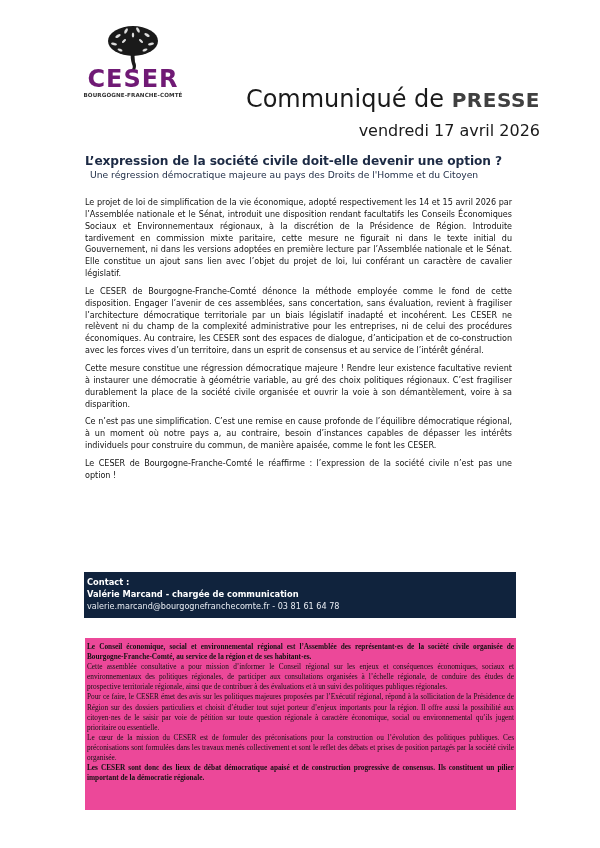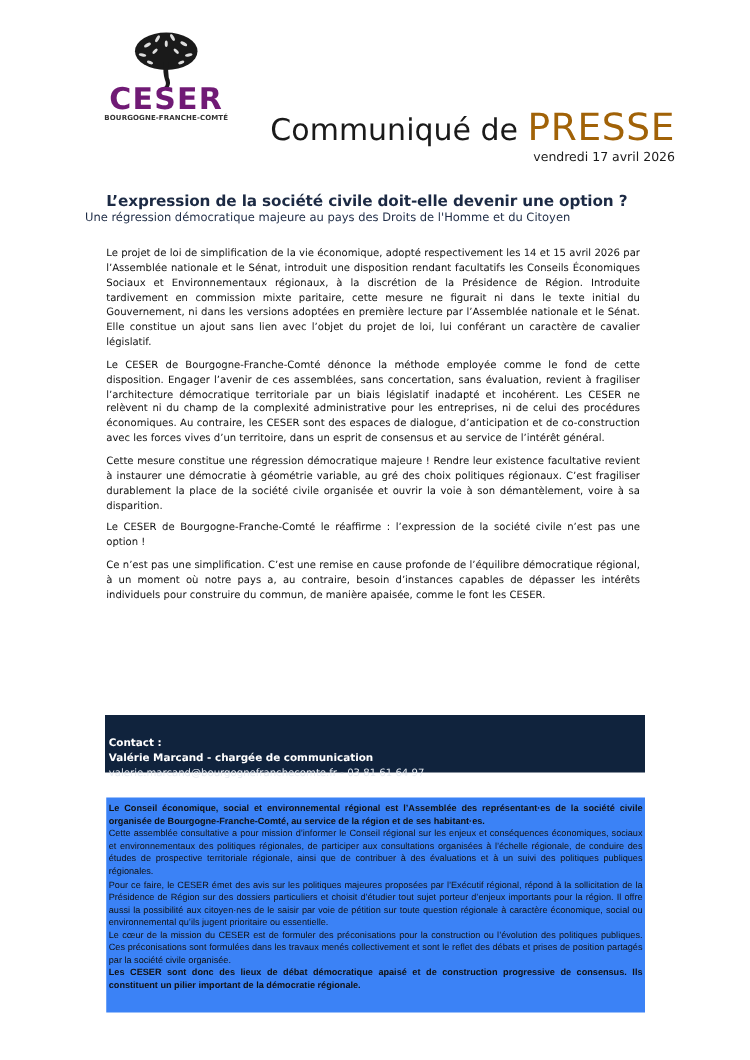--- a/index.html
+++ b/index.html
@@ -2,32 +2,32 @@
 <html><head>
 <meta charset="utf-8">
 <style>
   html, body { margin: 0; padding: 0; background: #ffffff; }
   body { width: 600px; height: 848px; position: relative; overflow: hidden; font-family: "Liberation Sans", sans-serif; color: #111; }
   .logo { position: absolute; left: 78px; top: 24px; width: 110px; height: 82px; text-align: center; }
   .logo svg { display: block; margin: 0 auto; }
   .logo-word { font-family: "DejaVu Sans", sans-serif; font-size: 24px; letter-spacing: 1px; color: #701a75; font-weight: bold; line-height: 22px; margin-top: -2px; }
   .logo-region { font-family: "DejaVu Sans", sans-serif; font-size: 5.6px; font-weight: bold; color: #333; letter-spacing: 0.1px; margin-top: 2px; }
   .head-title { position: absolute; right: 60px; top: 85px; font-family: "DejaVu Sans", sans-serif; font-size: 24px; color: #1a1a1a; white-space: nowrap; }
-  .head-title .presse { font-size: 30px; font-weight: normal; color: #a16207; letter-spacing: 0.5px; }
-  .head-date { position: absolute; right: 60px; top: 121px; font-family: "DejaVu Sans", sans-serif; font-size: 10px; color: #1a1a1a; }
+  .head-title .presse { font-size: 20px; font-weight: bold; color: #404040; letter-spacing: 0.5px; }
+  .head-date { position: absolute; right: 60px; top: 121px; font-family: "DejaVu Sans", sans-serif; font-size: 16px; color: #1a1a1a; }
   .headline { position: absolute; left: 85px; top: 154px; font-family: "DejaVu Sans", sans-serif; font-size: 12.2px; font-weight: bold; color: #1c2a44; white-space: nowrap; letter-spacing: -0.1px; }
-  .subhead { position: absolute; left: 68px; top: 169px; font-family: "DejaVu Sans", sans-serif; font-size: 9.2px; color: #1c2a44; white-space: nowrap; }
+  .subhead { position: absolute; left: 90px; top: 169px; font-family: "DejaVu Sans", sans-serif; font-size: 9.2px; color: #1c2a44; white-space: nowrap; }
   .body { position: absolute; left: 85px; top: 197px; width: 431px; font-family: "DejaVu Sans", sans-serif; font-size: 8.05px; line-height: 11.85px; color: #111; }
   .body p { margin: 0 4px 6px 0; text-align: justify; }
   .body p.bold { font-weight: bold; }
-  .contact { position: absolute; left: 84px; top: 572px; width: 432px; height: 46px; background: #10233d; color: #fff; font-family: "DejaVu Sans", sans-serif; box-sizing: border-box; padding: 16px 3px; }
+  .contact { position: absolute; left: 84px; top: 572px; width: 432px; height: 46px; background: #10233d; color: #fff; font-family: "DejaVu Sans", sans-serif; box-sizing: border-box; padding: 4px 3px; }
   .contact .c-label { font-size: 8.3px; font-weight: bold; line-height: 12px; }
   .contact .c-name { font-size: 8.3px; font-weight: bold; line-height: 12px; }
   .contact .c-line { font-size: 8.1px; line-height: 12px; color: #e8ecf2; }
-  .about { position: absolute; left: 85px; top: 638px; width: 431px; height: 172px; background: #3b82f6; box-sizing: border-box; padding: 4px 2px; font-family: Liberation Sans, sans-serif; font-size: 7.3px; line-height: 10.1px; color: #111; }
+  .about { position: absolute; left: 85px; top: 638px; width: 431px; height: 172px; background: #ec4899; box-sizing: border-box; padding: 4px 2px; font-family: Liberation Serif, serif; font-size: 7.3px; line-height: 10.1px; color: #111; }
   .about p { margin: 0; text-align: justify; }
   .about .bold { font-weight: bold; }
 </style>
 </head>
 <body>
 
 <div class="logo">
   <svg width="58" height="46" viewBox="0 0 58 46">
     <g fill="#1a1a1a">
       <ellipse cx="29" cy="17" rx="25" ry="15"></ellipse>
@@ -57,28 +57,28 @@
 </div>
 <div class="head-date">vendredi 17 avril 2026</div>
 
 <div class="headline">L’expression de la société civile doit-elle devenir une option ?</div>
 <div class="subhead">Une régression démocratique majeure au pays des Droits de l'Homme et du Citoyen</div>
 
 <div class="body">
   <p>Le projet de loi de simplification de la vie économique, adopté respectivement les 14 et 15 avril 2026 par l’Assemblée nationale et le Sénat, introduit une disposition rendant facultatifs les Conseils Économiques Sociaux et Environnementaux régionaux, à la discrétion de la Présidence de Région. Introduite tardivement en commission mixte paritaire, cette mesure ne figurait ni dans le texte initial du Gouvernement, ni dans les versions adoptées en première lecture par l’Assemblée nationale et le Sénat. Elle constitue un ajout sans lien avec l’objet du projet de loi, lui conférant un caractère de cavalier législatif.</p>
   <p>Le CESER de Bourgogne-Franche-Comté dénonce la méthode employée comme le fond de cette disposition. Engager l’avenir de ces assemblées, sans concertation, sans évaluation, revient à fragiliser l’architecture démocratique territoriale par un biais législatif inadapté et incohérent. Les CESER ne relèvent ni du champ de la complexité administrative pour les entreprises, ni de celui des procédures économiques. Au contraire, les CESER sont des espaces de dialogue, d’anticipation et de co-construction avec les forces vives d’un territoire, dans un esprit de consensus et au service de l’intérêt général.</p>
   <p>Cette mesure constitue une régression démocratique majeure ! Rendre leur existence facultative revient à instaurer une démocratie à géométrie variable, au gré des choix politiques régionaux. C’est fragiliser durablement la place de la société civile organisée et ouvrir la voie à son démantèlement, voire à sa disparition.</p>
+  <p>Ce n’est pas une simplification. C’est une remise en cause profonde de l’équilibre démocratique régional, à un moment où notre pays a, au contraire, besoin d’instances capables de dépasser les intérêts individuels pour construire du commun, de manière apaisée, comme le font les CESER.</p>
   <p>Le CESER de Bourgogne-Franche-Comté le réaffirme : l’expression de la société civile n’est pas une option !</p>
-  <p>Ce n’est pas une simplification. C’est une remise en cause profonde de l’équilibre démocratique régional, à un moment où notre pays a, au contraire, besoin d’instances capables de dépasser les intérêts individuels pour construire du commun, de manière apaisée, comme le font les CESER.</p>
 </div>
 
 <div class="contact">
   <div class="c-label">Contact :</div>
   <div class="c-name">Valérie Marcand - chargée de communication</div>
-  <div class="c-line"><span>valerie.marcand@bourgognefranchecomte.fr</span><span> - </span><span>03 81 61 64 97</span></div>
+  <div class="c-line"><span>valerie.marcand@bourgognefranchecomte.fr</span><span> - </span><span>03 81 61 64 78</span></div>
 </div>
 
 <div class="about">
   <p class="bold">Le Conseil économique, social et environnemental régional est l’Assemblée des représentant·es de la société civile organisée de Bourgogne-Franche-Comté, au service de la région et de ses habitant·es.</p>
   <p>Cette assemblée consultative a pour mission d’informer le Conseil régional sur les enjeux et conséquences économiques, sociaux et environnementaux des politiques régionales, de participer aux consultations organisées à l’échelle régionale, de conduire des études de prospective territoriale régionale, ainsi que de contribuer à des évaluations et à un suivi des politiques publiques régionales.</p>
   <p>Pour ce faire, le CESER émet des avis sur les politiques majeures proposées par l’Exécutif régional, répond à la sollicitation de la Présidence de Région sur des dossiers particuliers et choisit d’étudier tout sujet porteur d’enjeux importants pour la région. Il offre aussi la possibilité aux citoyen·nes de le saisir par voie de pétition sur toute question régionale à caractère économique, social ou environnemental qu’ils jugent prioritaire ou essentielle.</p>
   <p>Le cœur de la mission du CESER est de formuler des préconisations pour la construction ou l’évolution des politiques publiques. Ces préconisations sont formulées dans les travaux menés collectivement et sont le reflet des débats et prises de position partagés par la société civile organisée.</p>
   <p class="bold">Les CESER sont donc des lieux de débat démocratique apaisé et de construction progressive de consensus. Ils constituent un pilier important de la démocratie régionale.</p>
 </div>
 

